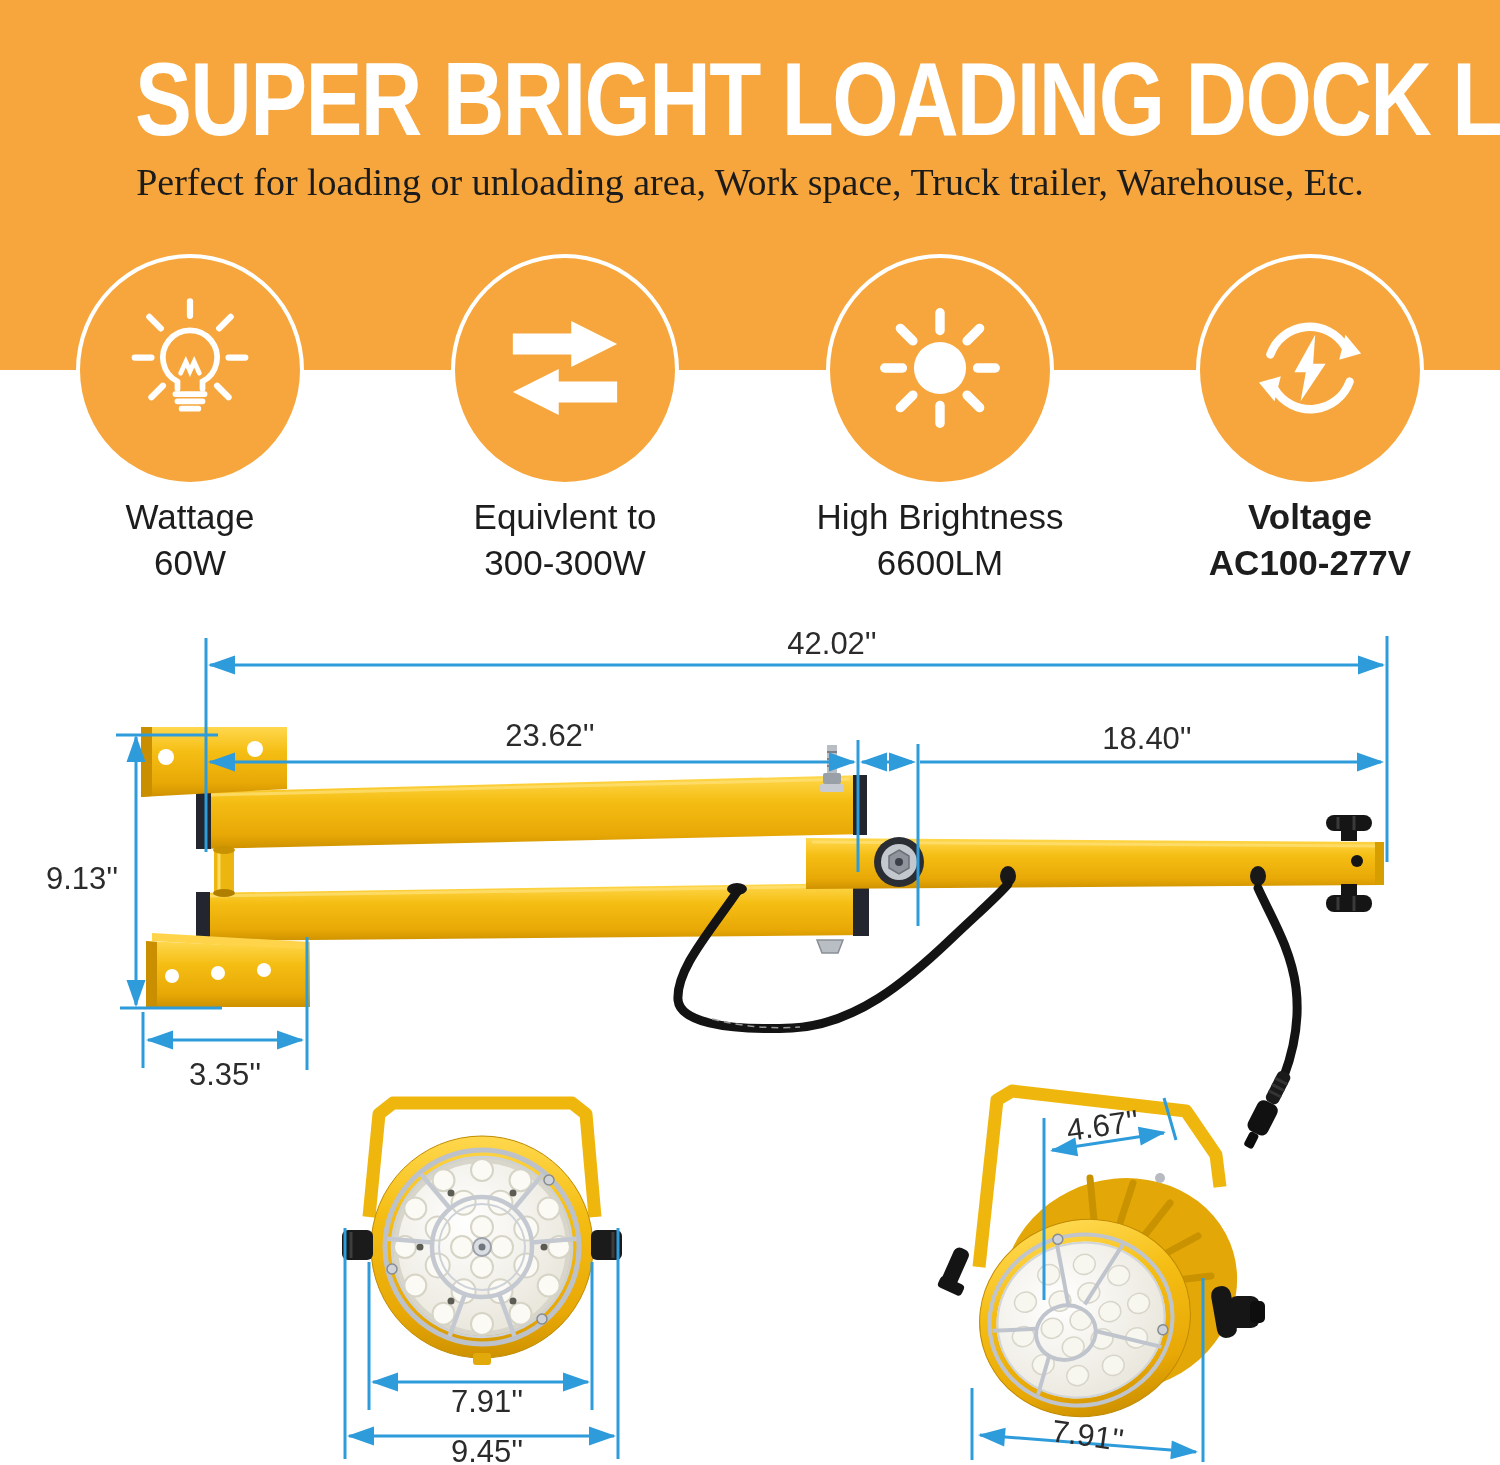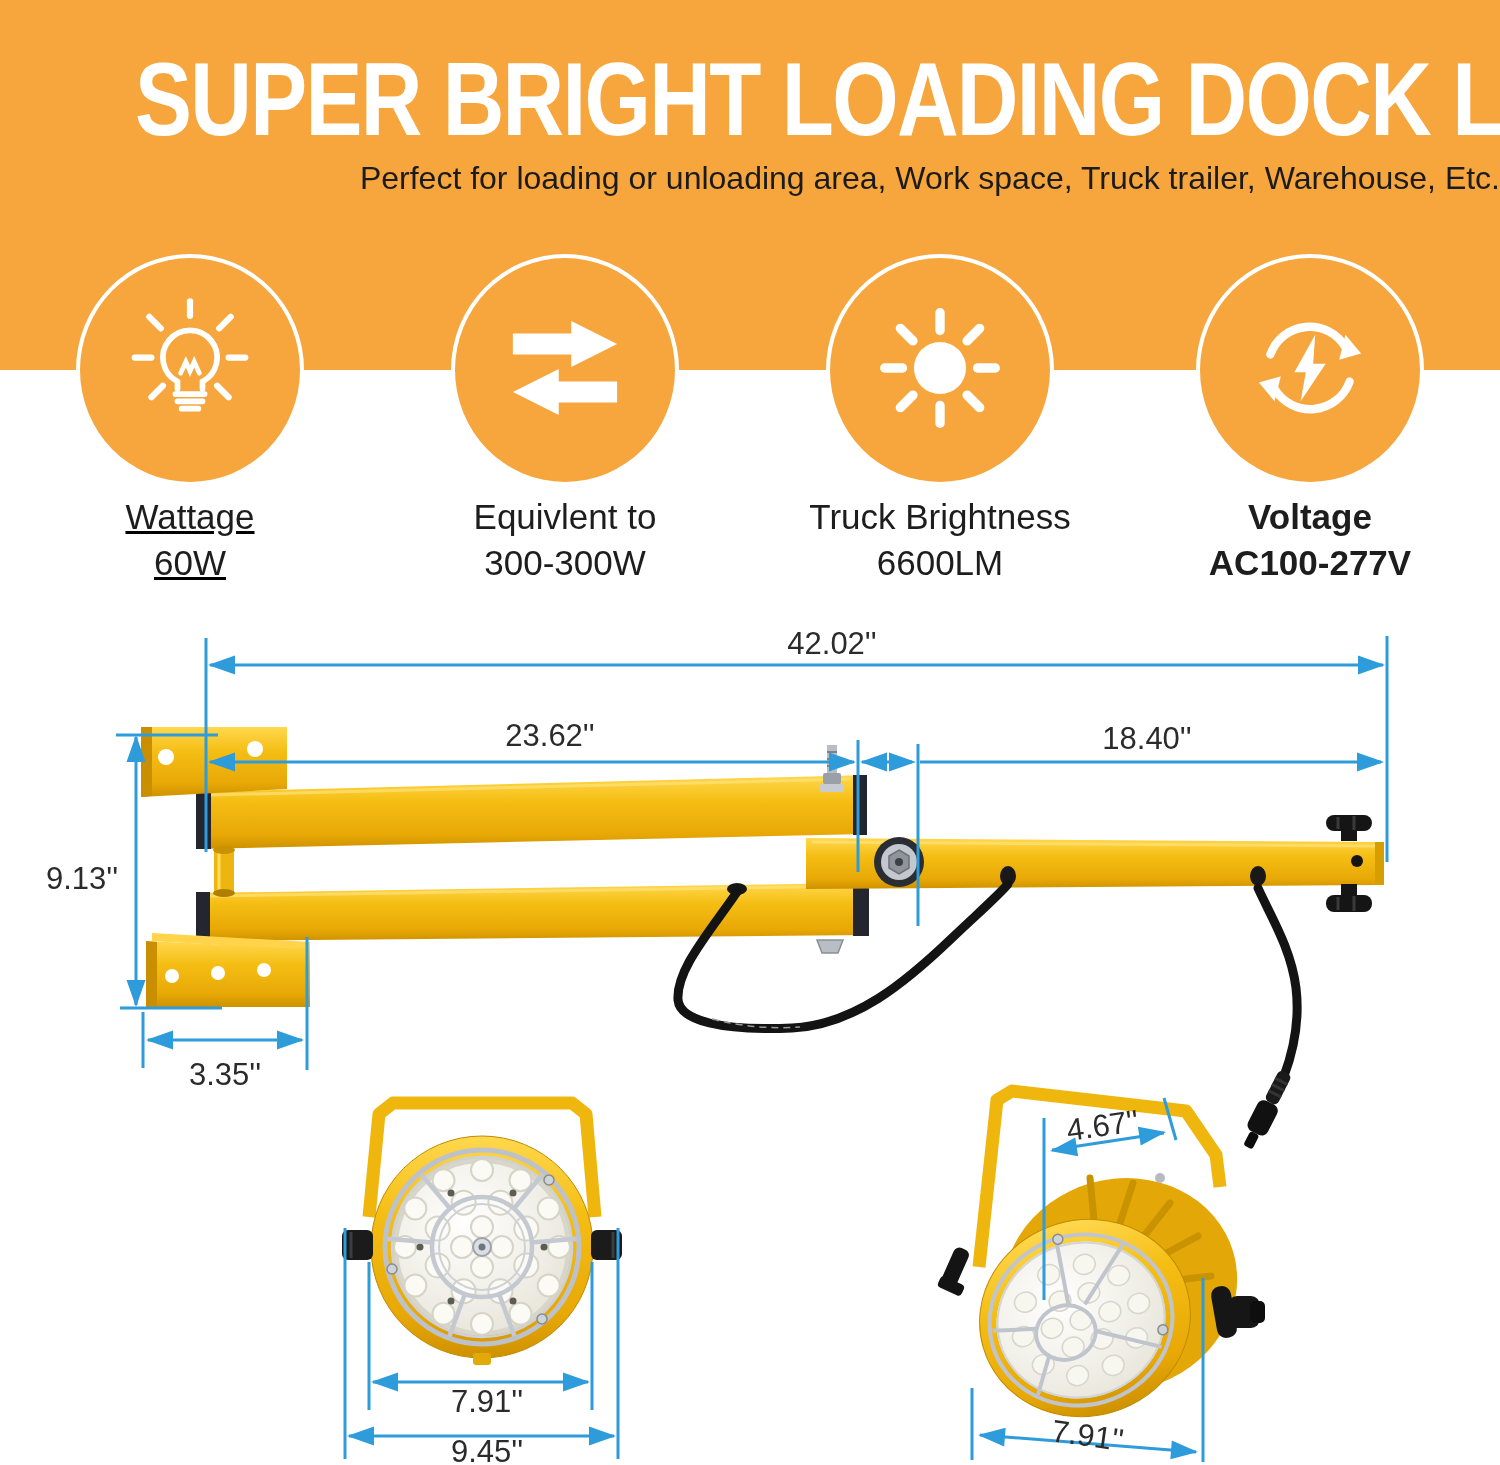--- a/index.html
+++ b/index.html
@@ -10,31 +10,31 @@
   .banner{
     position:absolute;left:0;top:0;width:1500px;height:370px;
     background:#F6A63C;
   }
   .title{
     position:absolute;left:0;right:0;top:40px;text-align:center;
     font-size:104px;font-weight:bold;color:#ffffff;letter-spacing:-2px;
     transform:scaleX(.82);transform-origin:50% 50%;white-space:nowrap;
   }
   .subtitle{
-    position:absolute;left:0;right:0;top:160px;text-align:right;
-    font-size:32px;color:#1b1b1b;
+    position:absolute;left:0;right:0;top:160px;text-align:center;
+    font-size:38px;color:#1b1b1b;font-family:Liberation Serif, serif;
   }
   .feature{position:absolute;top:254px;width:340px;text-align:center;}
   .feature .circle{
     width:228px;height:232px;margin:0 auto;border:4px solid #ffffff;
     border-radius:50%;background:#F6A63C;box-sizing:border-box;
     display:flex;align-items:center;justify-content:center;
   }
   .feature .lbl{margin-top:8px;font-size:35px;line-height:46px;color:#1d1d1d;}
-  .f1{left:20px;text-decoration:underline;} .f2{left:395px;} .f3{left:770px;} .f4{left:1140px;font-weight:bold;}
+  .f1{left:20px;} .f2{left:395px;} .f3{left:770px;} .f4{left:1140px;font-weight:bold;}
   svg text{font-family:"Liberation Sans",sans-serif;}
   .dimtxt{font-size:31px;fill:#2b2b2b;}
   .diagram{position:absolute;left:0;top:600px;}
 </style>
 </head>
 <body>
 
 <div>
 
   <header class="banner">
@@ -98,21 +98,21 @@
               <line x1="0" y1="-36" x2="0" y2="-53"></line>
             <line x1="26" y1="26" x2="38" y2="38"></line>
               <line x1="-26" y1="26" x2="-38" y2="38"></line>
             <line x1="26" y1="-26" x2="38" y2="-38"></line>
               <line x1="-26" y1="-26" x2="-38" y2="-38"></line>
           </g>
         </svg>
       </span>
     </div>
     <div class="lbl">
-      <div>Truck Brightness</div>
+      <div>High Brightness</div>
       <div>6600LM</div>
     </div>
   </div>
 
   <div class="feature f4">
     <div class="circle">
       <span>
         <svg width="140" height="146" viewBox="-65 -70 130 140">
           <g stroke="#fff" stroke-width="8" fill="none" stroke-linecap="round">
             <path d="M -38 -13 A 40 40 0 0 1 34 -20"></path>

